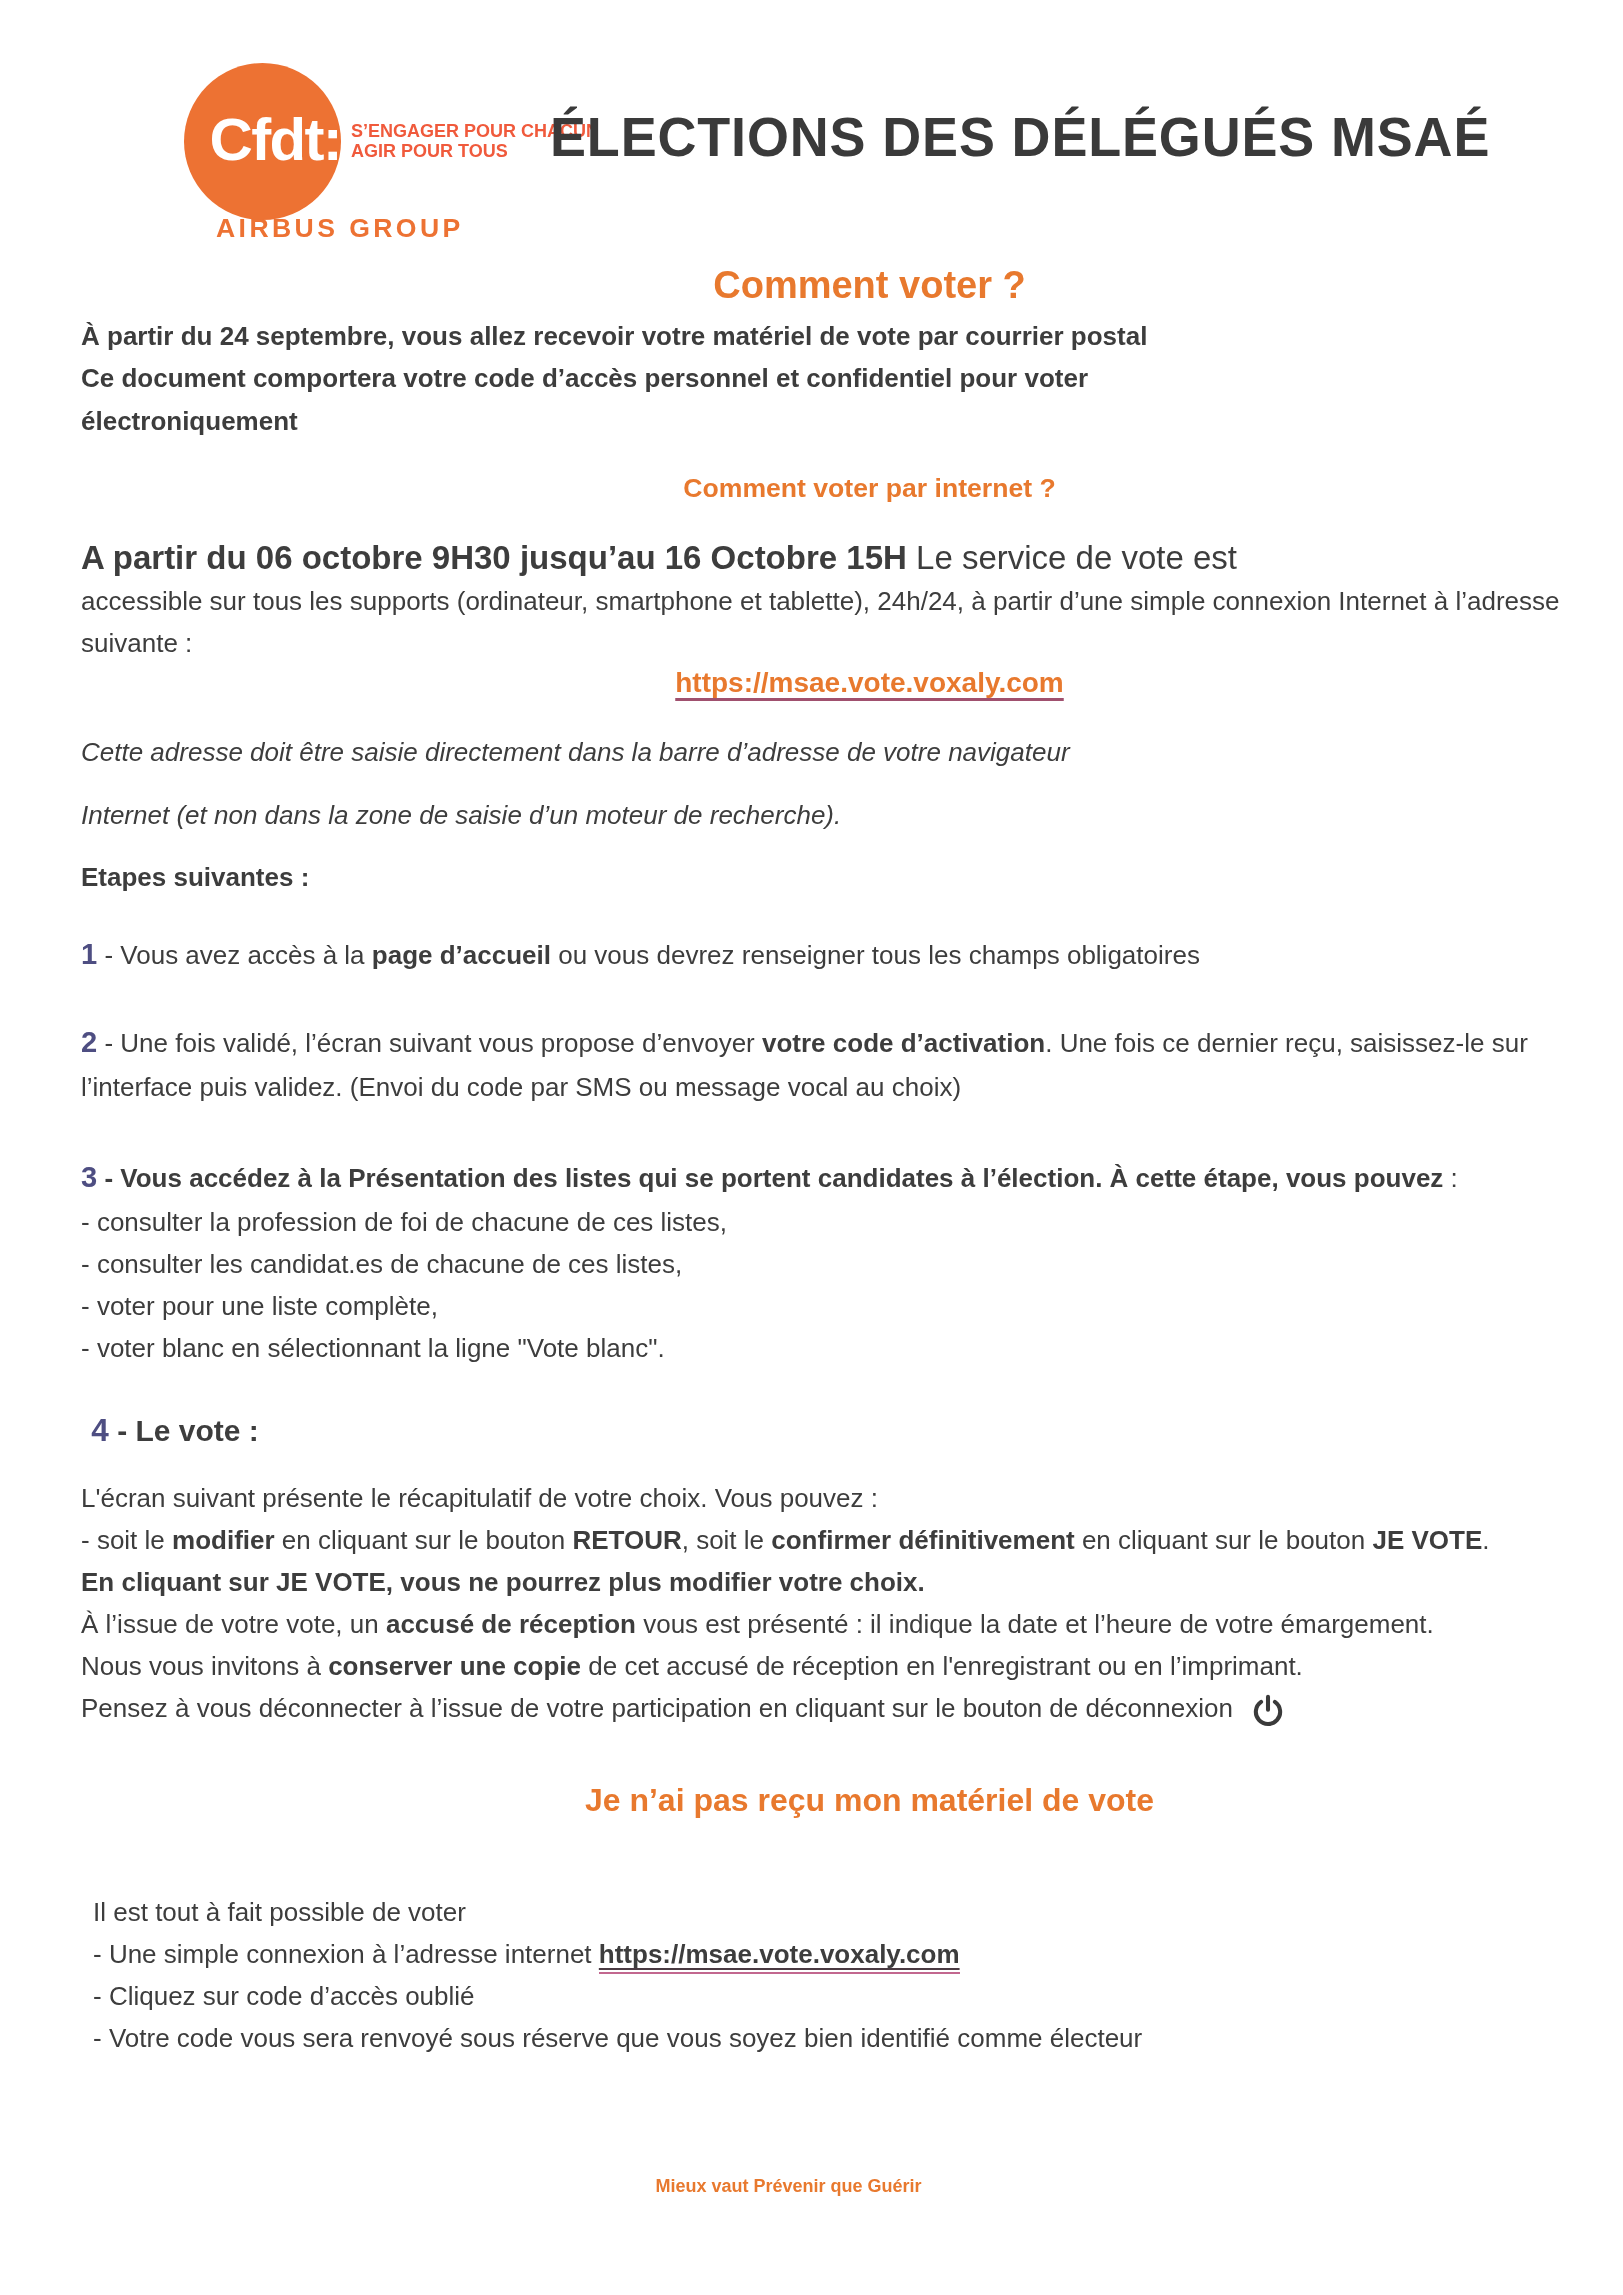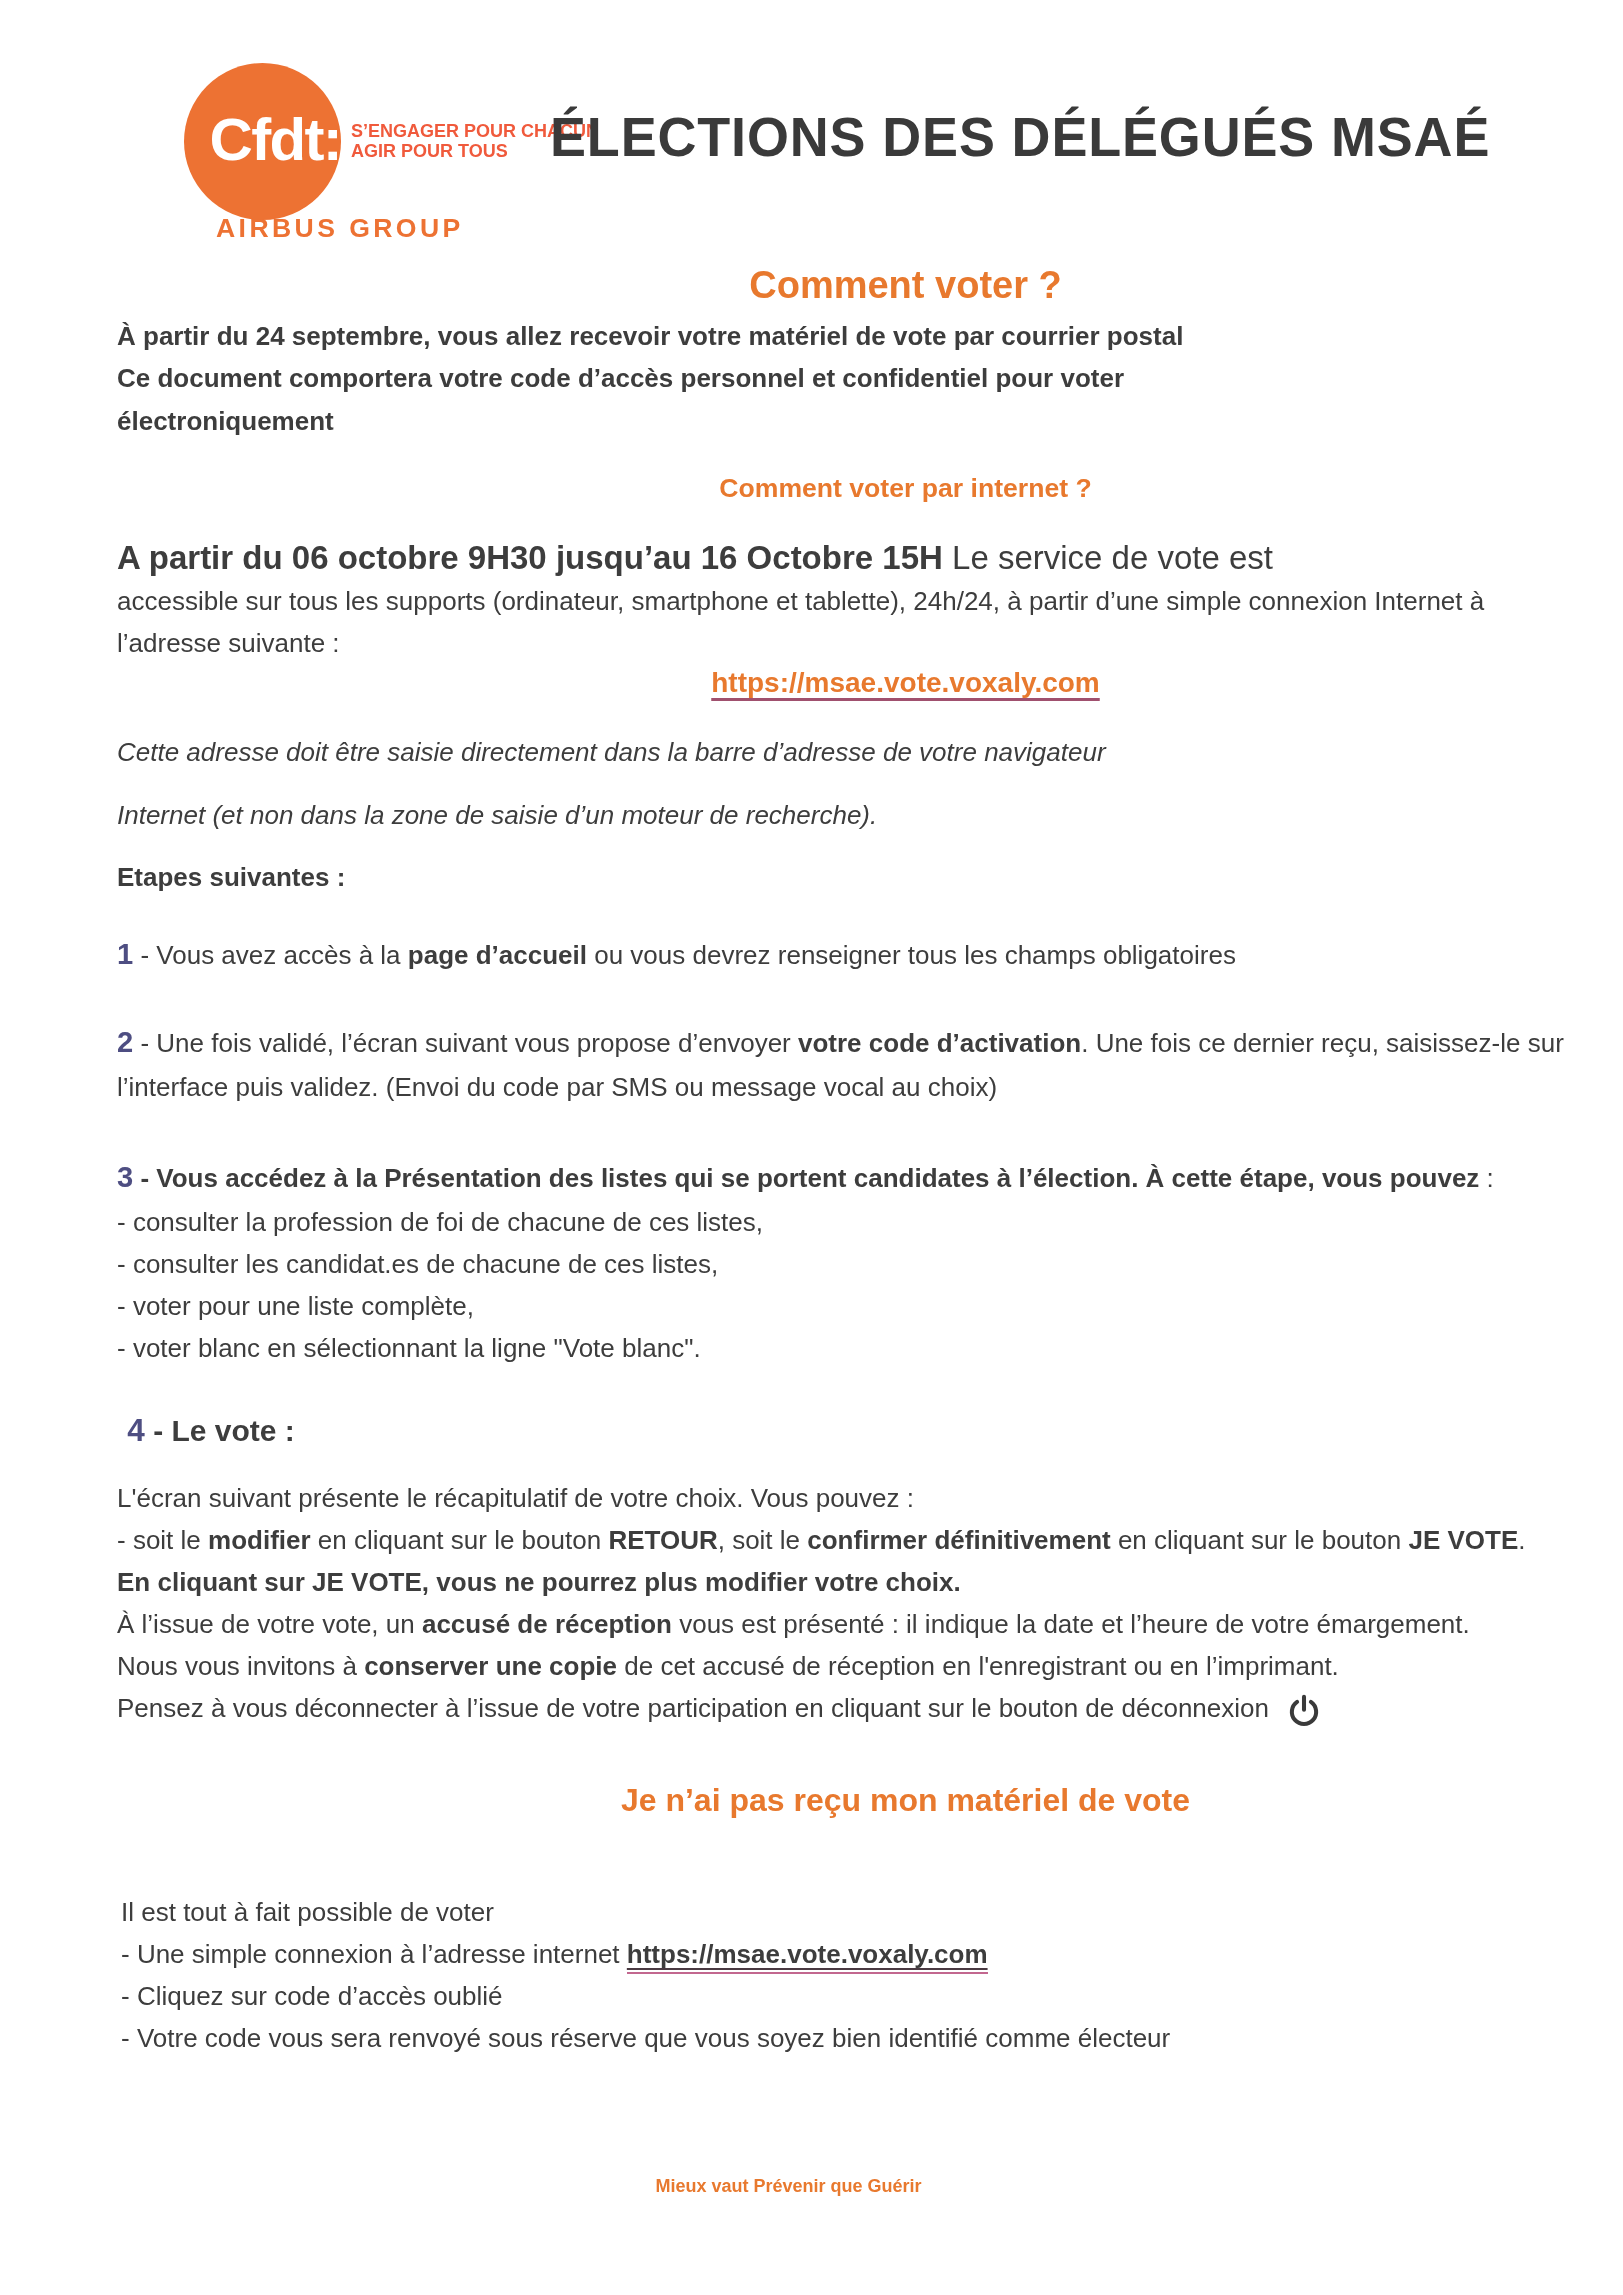--- a/index.html
+++ b/index.html
@@ -43,21 +43,21 @@
   .airbus{
     position:absolute;left:216px;top:213px;
     color:var(--orange);font-weight:700;font-size:26.6px;letter-spacing:3.4px;
   }
   .doc-title{
     position:absolute;left:550px;top:105px;margin:0;
     color:var(--title-ink);font-weight:700;font-size:55px;letter-spacing:0.9px;
     white-space:nowrap;transform:scaleX(0.98);transform-origin:left;
   }
   
-  .content{padding:0 47px 0 117px;}
+  .content{padding:0 47px 0 81px;}
   .center{width:1577px;text-align:center;}
   .body{font-size:26px;line-height:1.62;margin:0;}
   .b{font-weight:700;}
   .it{font-style:italic;}
   .block{display:block;}
   .u-navy{
     text-decoration-color:var(--navy-line);
     text-decoration-thickness:3.4px;
     text-underline-offset:7.7px;
   }
@@ -89,21 +89,21 @@
   .bullets{margin:0;}
   .step4-head{font-size:30px;margin:43px 0 0;}
   .step4-head .stepnum{font-size:1.05em;margin-left:10.3px;}
   .details{margin:27.4px 0 0;}
   .power-icon{
     width:36px;height:39px;vertical-align:-13.7px;margin-left:17px;
   }
   .h-material{
     color:var(--orange-head);font-weight:700;font-size:32px;margin:51px 0 0;
   }
-  .material{margin:72px 4px 0;line-height:1.75;}
+  .material{margin:72px 12px 0;line-height:1.75;}
   .url2-outer{
     border-bottom:2.6px solid var(--pink-line);padding-bottom:3.4px;
   }
   .url2{
     font-weight:700;color:var(--ink);
     text-decoration:underline;
     text-decoration-color:#4A3A42;
     text-decoration-thickness:1.7px;
     text-underline-offset:5.1px;
     cursor:pointer;

